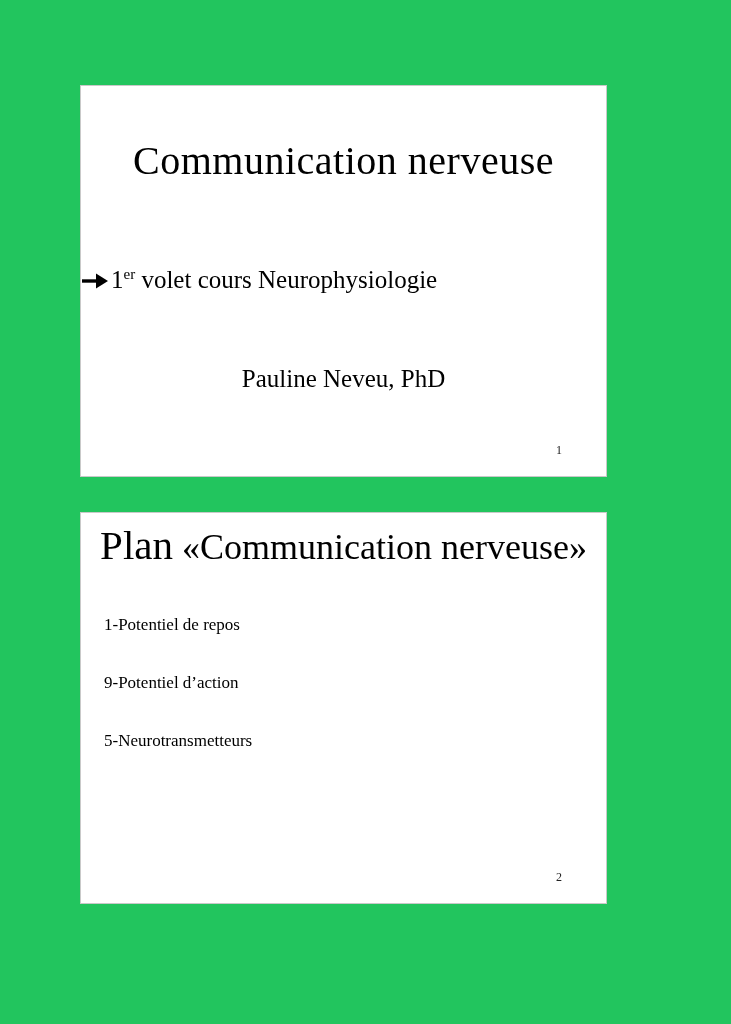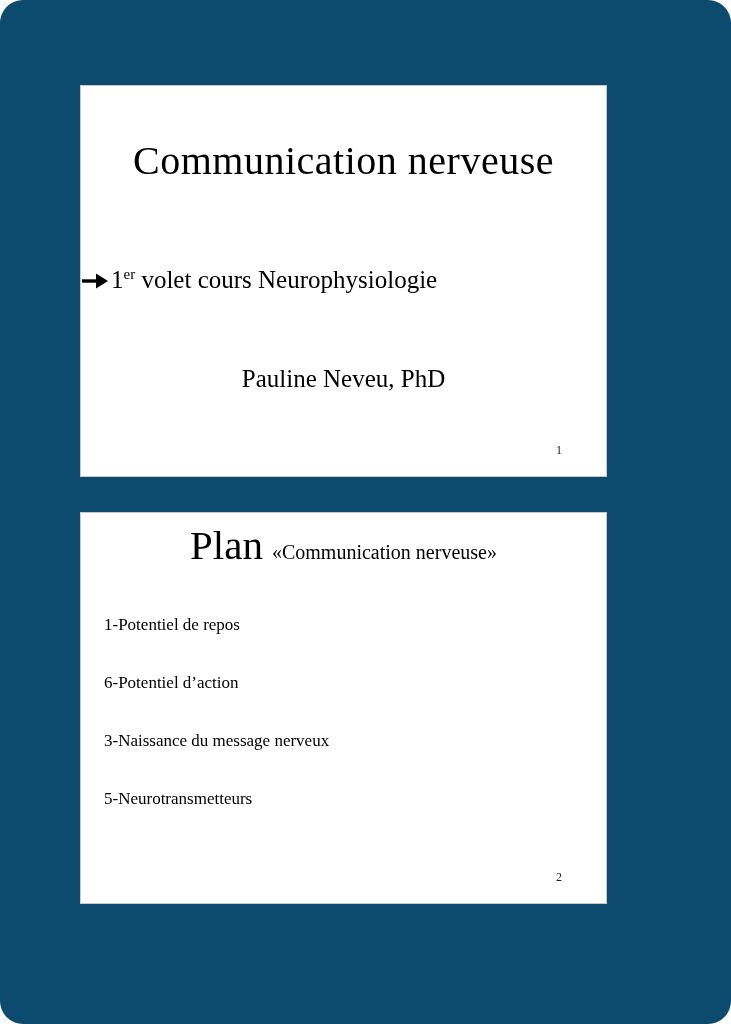--- a/index.html
+++ b/index.html
@@ -6,22 +6,21 @@
   html, body {
     width: 731px; height: 1024px;
     background: #ffffff;
     font-family: "Liberation Serif", "DejaVu Serif", serif;
     color: #000000;
     overflow: hidden;
   }
   .page {
     position: relative;
     width: 731px; height: 1024px;
-    background: #0c4a6e;
-    border-radius: 23px;
+    background: #22c55e;
   }
   .slide {
     position: absolute;
     left: 80px;
     width: 527px; height: 392px;
     background: #ffffff;
     border: 1px solid #c9c9c9;
   }
   #slide1 { top: 85px; }
   #slide2 { top: 512px; }
@@ -72,21 +71,21 @@
     position: absolute;
     top: 12px; left: 0; right: 0;
     text-align: center;
     white-space: nowrap;
   }
   .plan-heading .heading-main {
     font-size: 41px;
     line-height: 1.0;
   }
   .plan-heading .heading-sub {
-    font-size: 20px;
+    font-size: 36px;
     margin-left: 9px;
   }
   .plan-list {
     position: absolute;
     top: 83px; left: 23px; right: 10px;
   }
   .plan-item {
     font-size: 17px;
     line-height: 58px;
     white-space: nowrap;
@@ -114,21 +113,20 @@
     <div class="page-number">1</div>
   </div>
 
   <div class="slide" id="slide2">
     <div class="plan-heading">
       <span class="heading-main">Plan</span><span class="heading-sub">«Communication nerveuse»</span>
     </div>
 
     <div class="plan-list">
       <div class="plan-item">1-Potentiel de repos</div>
-      <div class="plan-item">6-Potentiel d’action</div>
-      <div class="plan-item">3-Naissance du message nerveux</div>
+      <div class="plan-item">9-Potentiel d’action</div>
       <div class="plan-item">5-Neurotransmetteurs</div>
     </div>
 
     <div class="page-number">2</div>
   </div>
 
 </div>
 
 </body></html>

